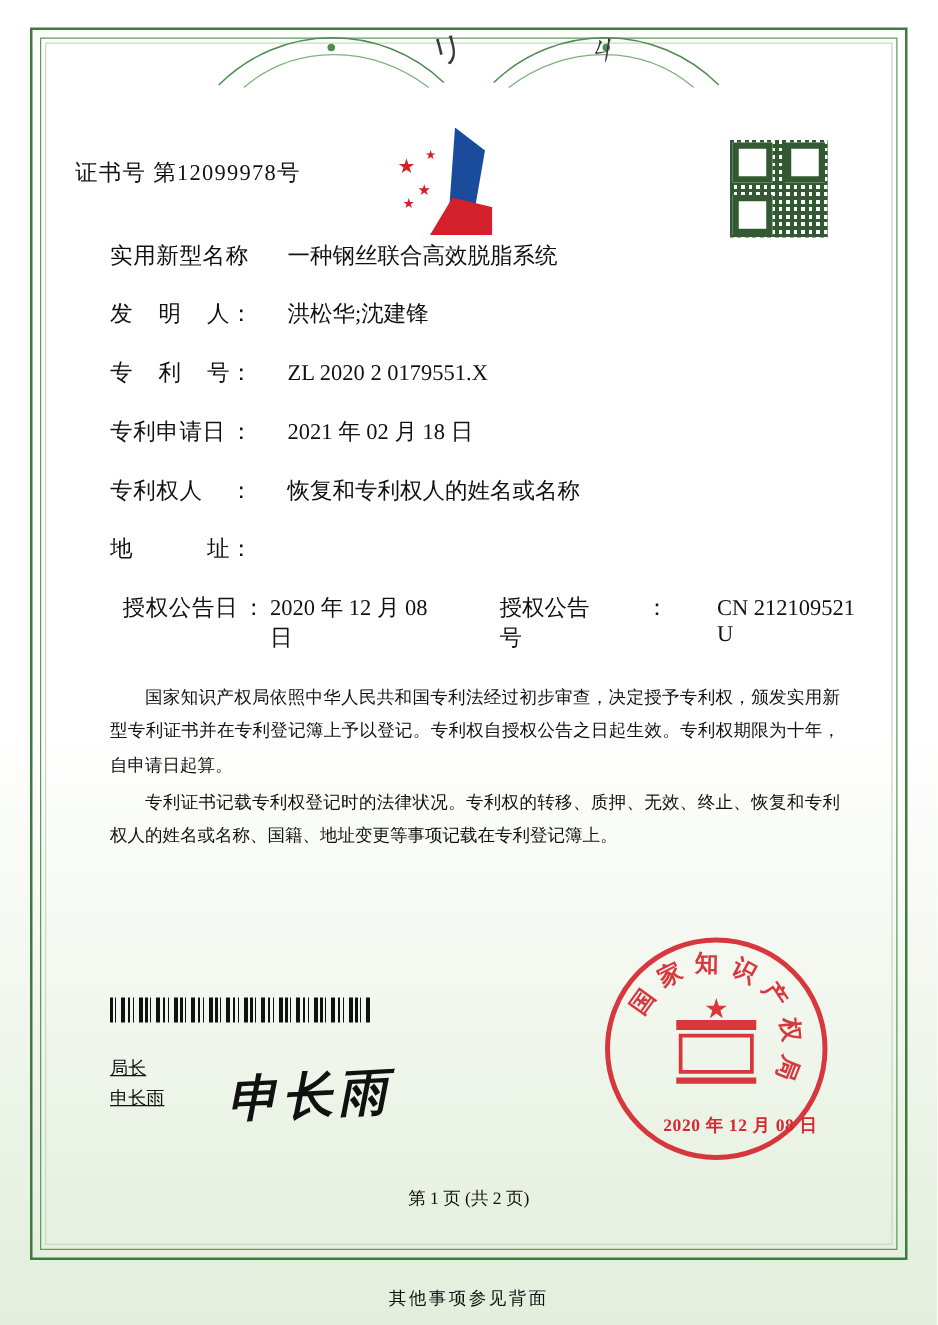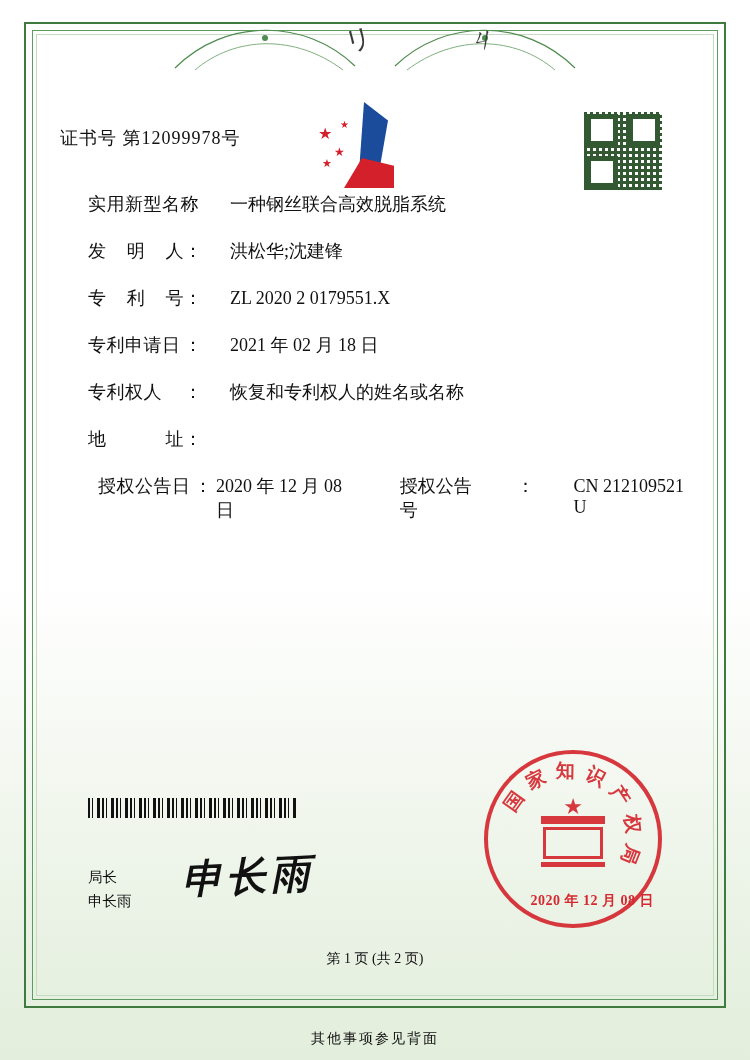--- a/index.html
+++ b/index.html
@@ -211,24 +211,25 @@
     background:
       repeating-linear-gradient(90deg,
         #111 0 2px, transparent 2px 4px,
         #111 4px 5px, transparent 5px 9px,
         #111 9px 12px, transparent 12px 14px);
   }
 
   .signature-block {
     position: absolute;
     left: 28px;
-    bottom: 76px;
+    bottom: 98px;
     font-size: 14.5px;
     line-height: 1.7;
     color: #111;
+    text-decoration: underline;
   }
   .handwriting {
     position: absolute;
     left: 122px;
     bottom: 86px;
     font-size: 40px;
     font-family: "DejaVu Serif", serif;
     font-style: italic;
     font-weight: bold;
     color: #111;
@@ -391,20 +392,24 @@
         </span>
         <span class="half val2">
           <span>授权公告号</span>
           <span class="sep">：</span>
           <span>CN 212109521 U</span>
         </span>
       </div>
 
     </div>
 
+    <div class="para">
+      <p>国家知识产权局依照中华人民共和国专利法经过初步审查，决定授予专利权，颁发实用新型专利证书并在专利登记簿上予以登记。专利权自授权公告之日起生效。专利权期限为十年，自申请日起算。</p>
+      <p>专利证书记载专利权登记时的法律状况。专利权的转移、质押、无效、终止、恢复和专利权人的姓名或名称、国籍、地址变更等事项记载在专利登记簿上。</p>
+    </div>
 
     <div class="barcode"></div>
 
     <div class="signature-block">
       <div>局长</div>
       <div>申长雨</div>
     </div>
 
     <div class="handwriting">申长雨</div>
 

